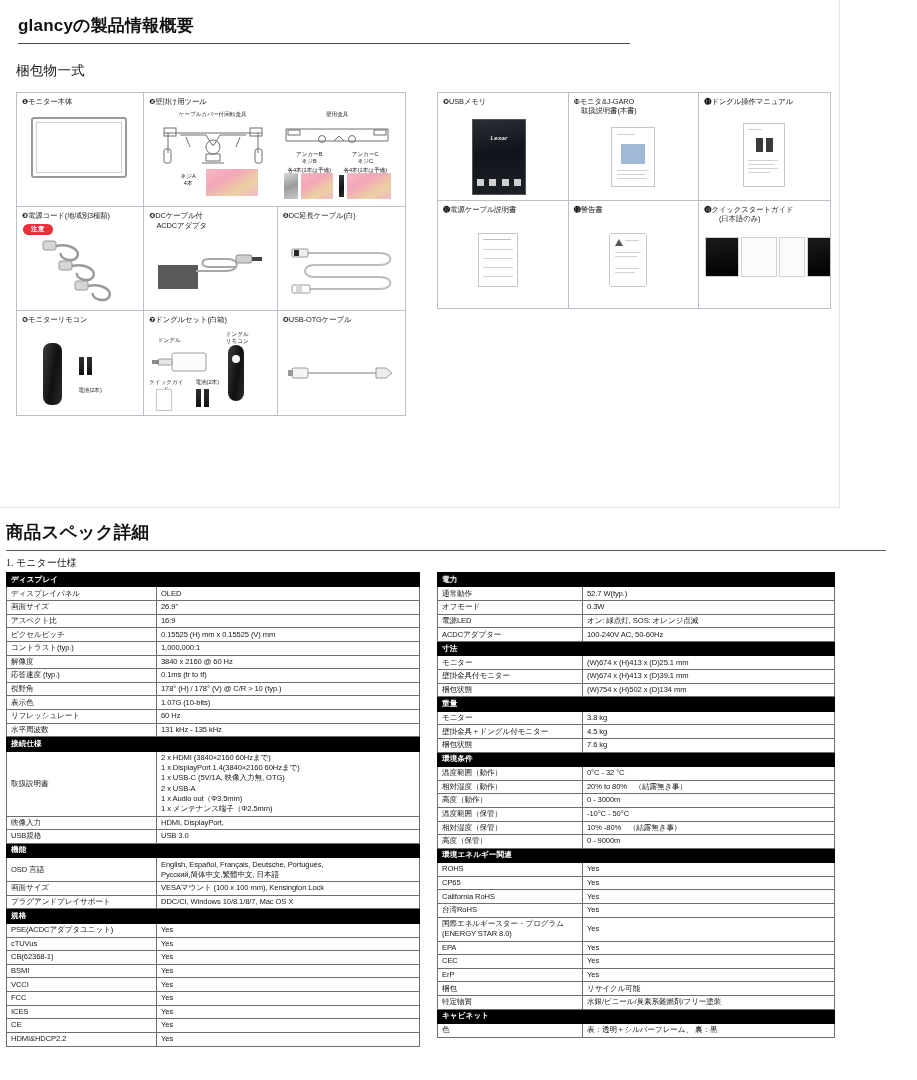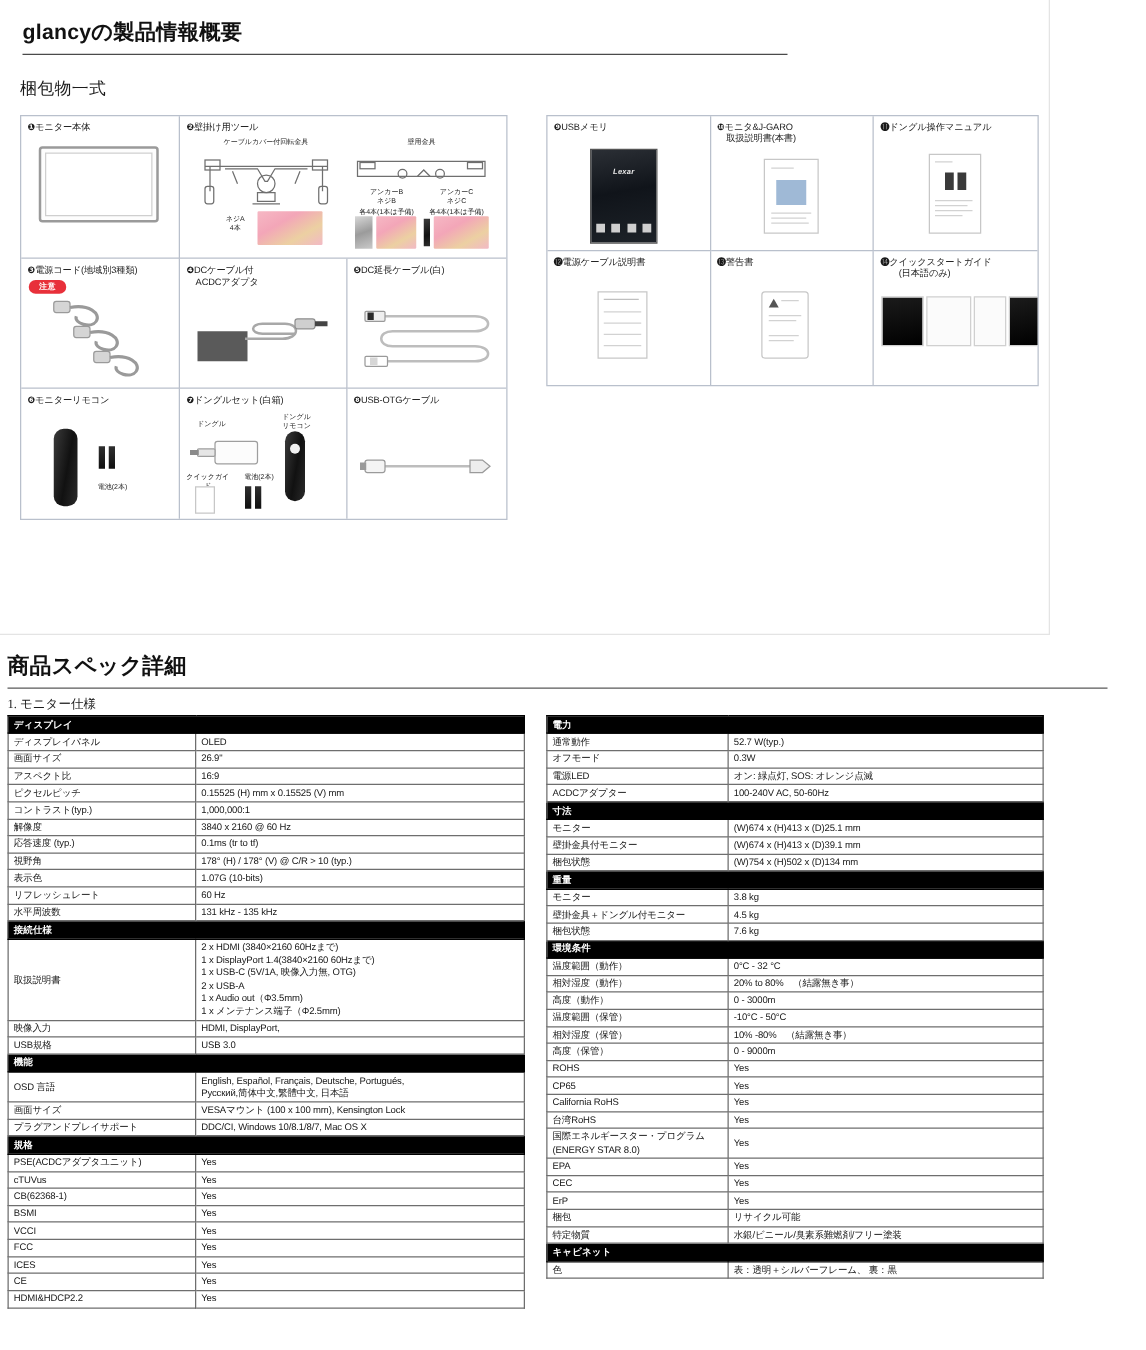--- a/index.html
+++ b/index.html
@@ -729,20 +729,23 @@
           <td>-10°C - 50°C</td>
         </tr>
         <tr>
           <td>相対湿度（保管）</td>
           <td>10% -80%　（結露無き事）</td>
         </tr>
         <tr>
           <td>高度（保管）</td>
           <td>0 - 9000m</td>
         </tr>
+        <tr class="section">
+          <td colspan="2">環境エネルギー関連</td>
+        </tr>
         <tr>
           <td>ROHS</td>
           <td>Yes</td>
         </tr>
         <tr>
           <td>CP65</td>
           <td>Yes</td>
         </tr>
         <tr>
           <td>California RoHS</td>

